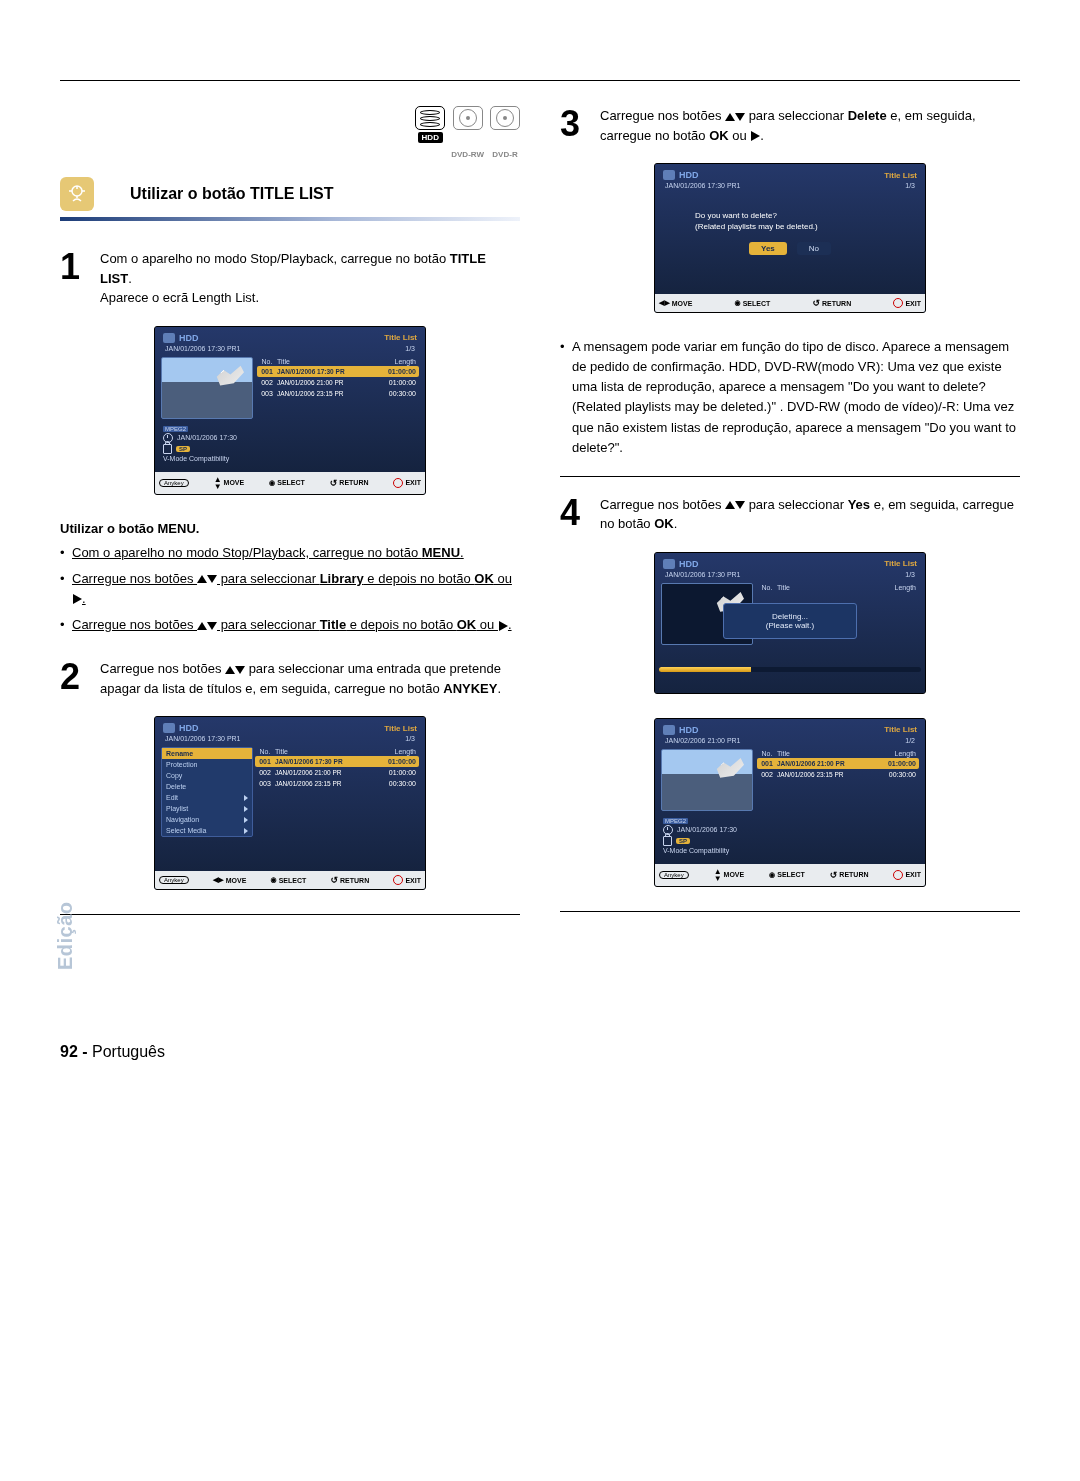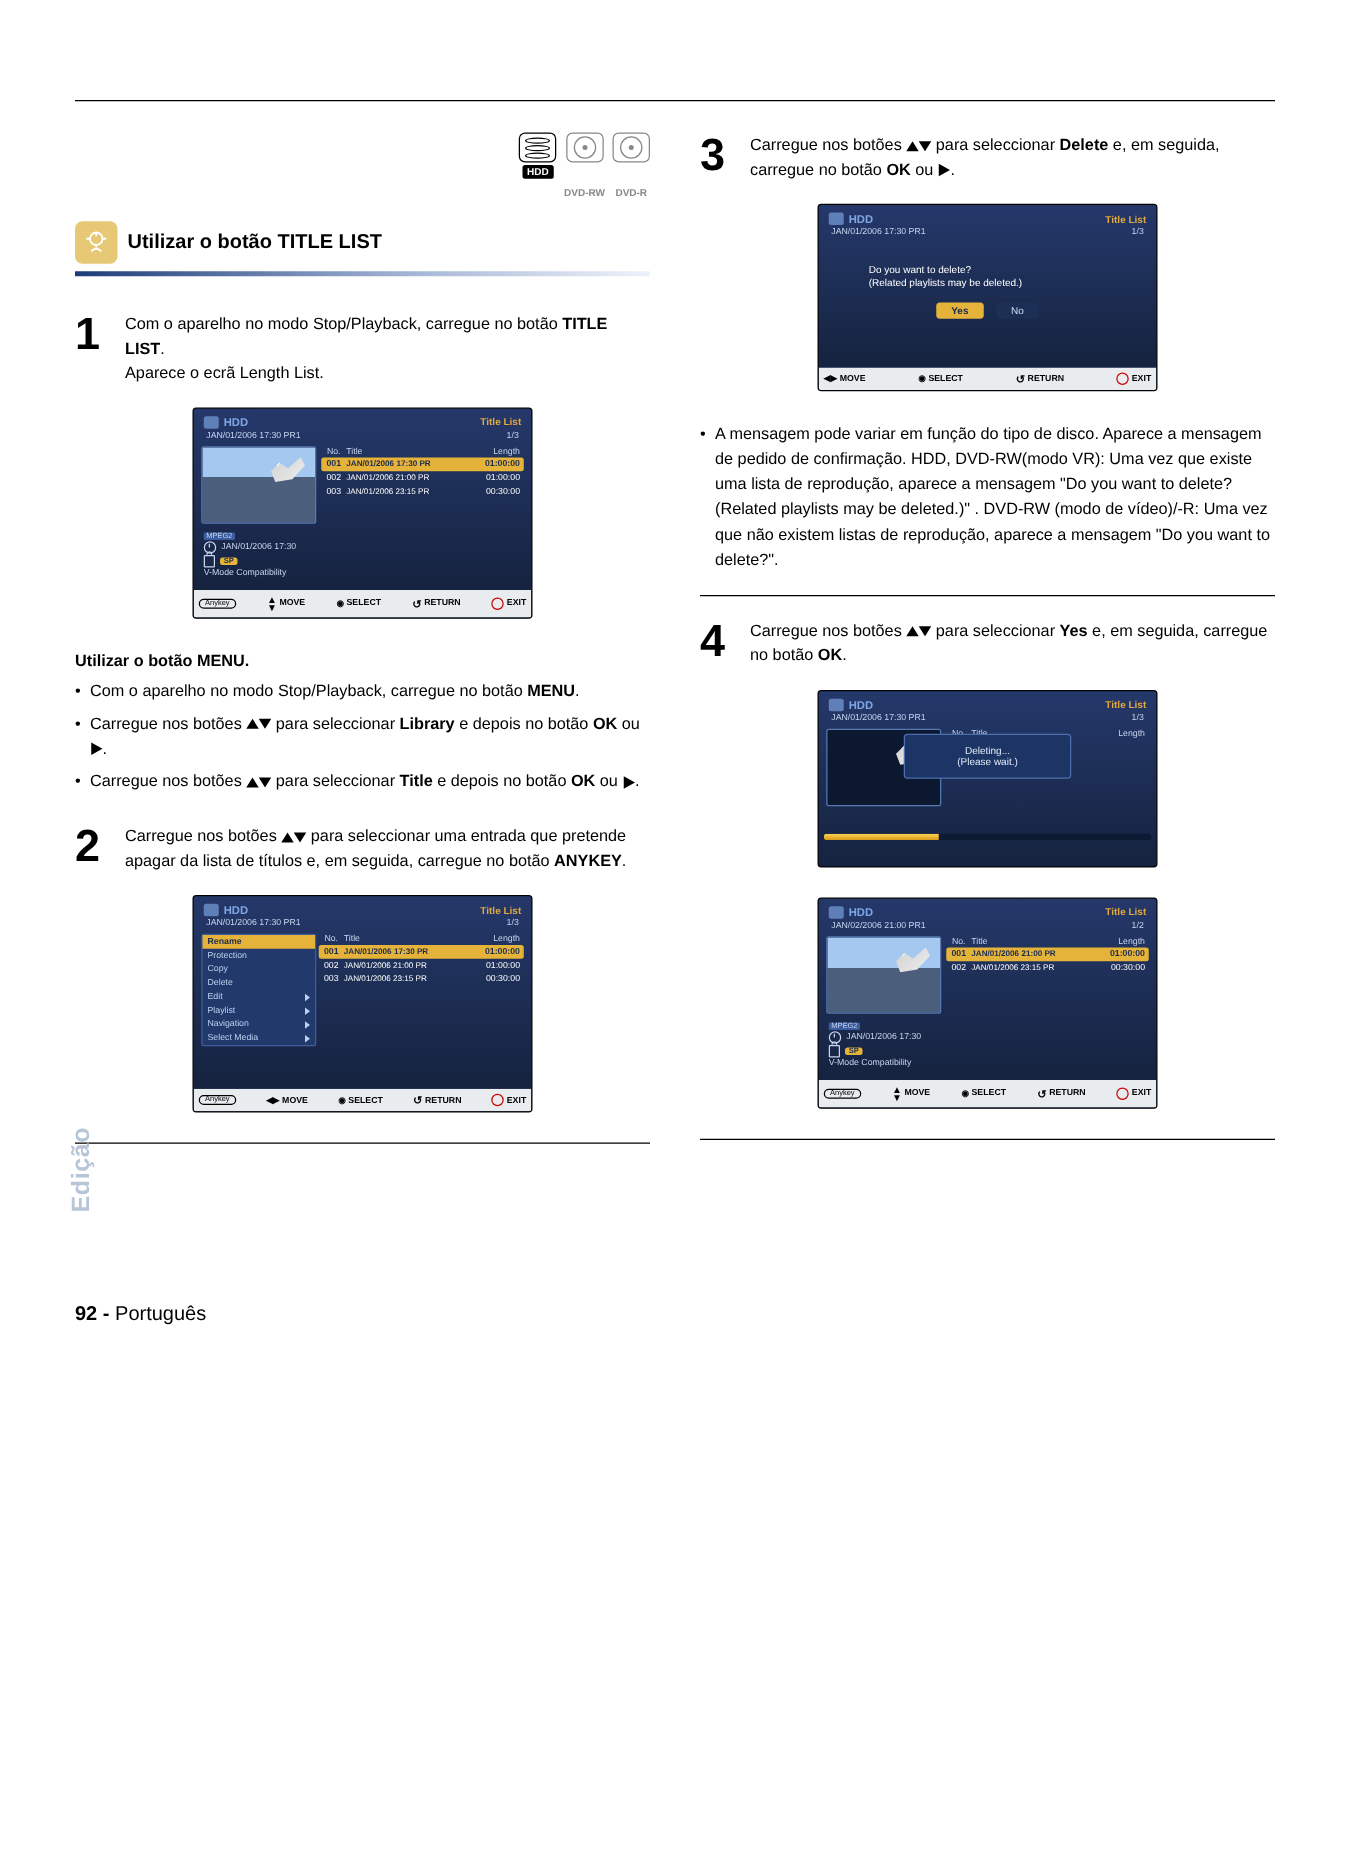--- a/index.html
+++ b/index.html
@@ -78,20 +78,21 @@
     margin: 10px 0 6px;
   }
   .tl-icon {
     width: 34px; height: 34px; background: #e6c875; border-radius: 6px;
     display:flex; align-items:center; justify-content:center;
     color:#fff;
   }
   .sub-head {
     font-size: 16px;
     font-weight: bold;
+    margin-left: 28px;
   }
   .grad-rule {
     height: 4px;
     background: linear-gradient(to right, #1c3c78 0%, #a8b8d8 60%, #eef2fa 100%);
     margin-bottom: 28px;
   }
 
   .step {
     display: flex;
     gap: 12px;
@@ -180,31 +181,31 @@
     position:absolute; left:50%; top:46px; transform:translateX(-50%);
     width: 190px; color:#fff; font-size:8px;
   }
   .ss-dialog .msg { margin-bottom:10px; line-height:1.4; }
   .ss-dialog .btns { display:flex; justify-content:center; gap:10px; }
   .ss-dbtn { padding:2px 12px; border-radius:3px; background:#1c2f55; color:#d0ddf4; font-size:8px;}
   .ss-dbtn.sel { background:#e5b33a; color:#1a2b4f; font-weight:bold;}
 
   
   .ss-deleting-box {
-    position:absolute; left:50%; top:34px; transform:translateX(-50%);
+    position:absolute; left:50%; top:50px; transform:translateX(-50%);
     width:120px; background:#1c3564; border:1px solid #4d6fae; border-radius:3px;
     text-align:center; padding:8px 6px; font-size:8px; color:#e2eaf9;
   }
   .ss-progress { margin-top:18px; }
   .ss-progress-bar { height:5px; background:#0d1a33; border-radius:3px; overflow:hidden; }
   .ss-progress-fill { height:100%; width:35%; background:linear-gradient(to bottom,#ffd257,#d79a16); }
 
   .menu-block { font-size:13px; line-height:1.55; margin:18px 0 24px; }
   .menu-block p { margin:12px 0 4px; }
-  .menu-block ul { list-style:none; padding:0; margin:0; }
+  .menu-block ul { list-style:none; padding:0; margin:0;text-decoration:underline; }
   .menu-block li { position:relative; padding-left:12px; margin-bottom:6px; }
   .menu-block li::before { content:"•"; position:absolute; left:0; }
 
   .note-block { font-size:13px; line-height:1.55; margin:10px 0 18px; }
   .note-block ul { list-style:none; padding:0; margin:0; }
   .note-block li { position:relative; padding-left:12px; }
   .note-block li::before { content:"•"; position:absolute; left:0; }
 
   hr.thin { border:none; border-top:0.5px solid #000; margin:18px 0; }
 

